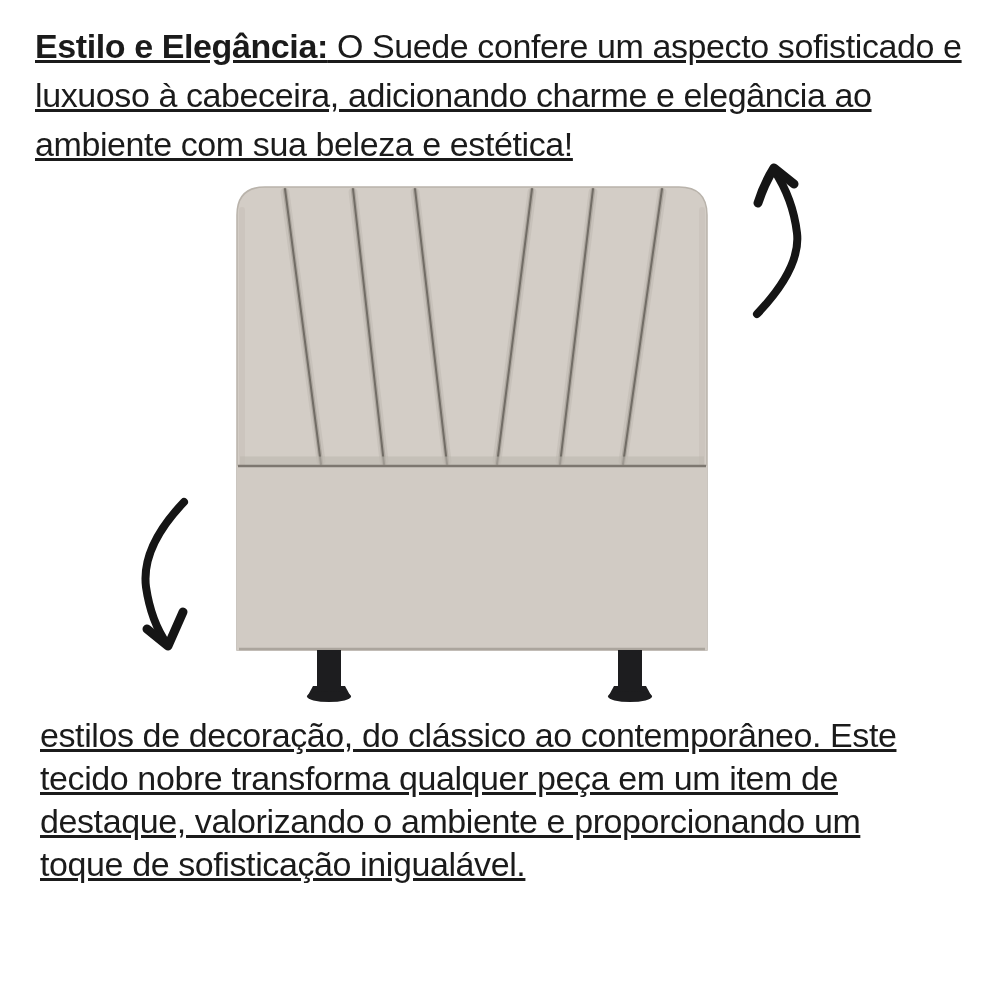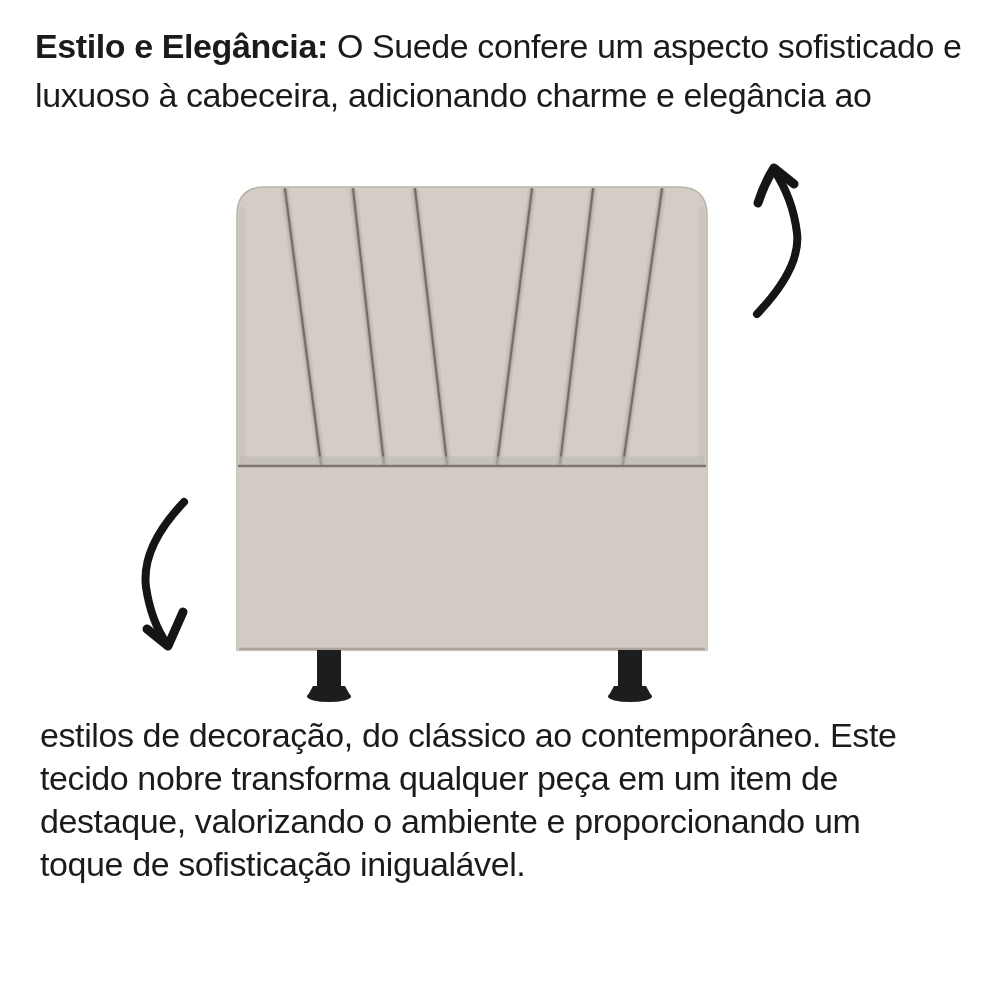--- a/index.html
+++ b/index.html
@@ -1,21 +1,21 @@
 <!DOCTYPE html>
 <html><head>
 <meta charset="utf-8">
 <style>
   html,body{margin:0;padding:0;}
   body{
     width:1000px;height:1000px;position:relative;overflow:hidden;
     background:#ffffff;color:#1b1b1b;
     font-family:"Liberation Sans", sans-serif;
   }
-  .para{position:absolute;}
+  .para{position:absolute;text-decoration:underline;}
   .para .line{white-space:pre;}
   .para b{font-weight:700;}
   .intro{left:35px;top:22px;font-size:34px;line-height:49px;letter-spacing:-0.4px;}
   .outro{left:40px;top:714px;font-size:34px;line-height:43px;letter-spacing:-0.4px;}
 
   svg.figure{position:absolute;left:0;top:0;width:1000px;height:1000px;}
 
   .fabric-edge{stroke:#b9b3ab;stroke-width:1.5;}
   .side-shade{stroke:#c6c0b8;stroke-width:6;opacity:.55;fill:none;stroke-linecap:round;}
   .seam-soft{stroke:#c2bcb4;stroke-width:9;opacity:.6;fill:none;stroke-linecap:round;}
@@ -87,20 +87,21 @@
 
   <g stroke="#151515">
     <path class="arrow-stroke" d="M184,502 Q141,547 146,587 Q151,621 167,644"></path>
     <path class="arrow-head" d="M147,629 L168,646 Q176,628 183,612"></path>
   </g>
 </svg>
 
 <section class="para intro">
   <div class="line"><b>Estilo e Elegância:</b><span> O Suede confere um aspecto sofisticado e</span></div>
   <div class="line">luxuoso à cabeceira, adicionando charme e elegância ao</div>
+  <div class="line">ambiente com sua beleza e estética!</div>
 </section>
 
 <section class="para outro">
   <div class="line">estilos de decoração, do clássico ao contemporâneo. Este</div>
   <div class="line">tecido nobre transforma qualquer peça em um item de</div>
   <div class="line">destaque, valorizando o ambiente e proporcionando um</div>
   <div class="line">toque de sofisticação inigualável.</div>
 </section>
 
 </body></html>

